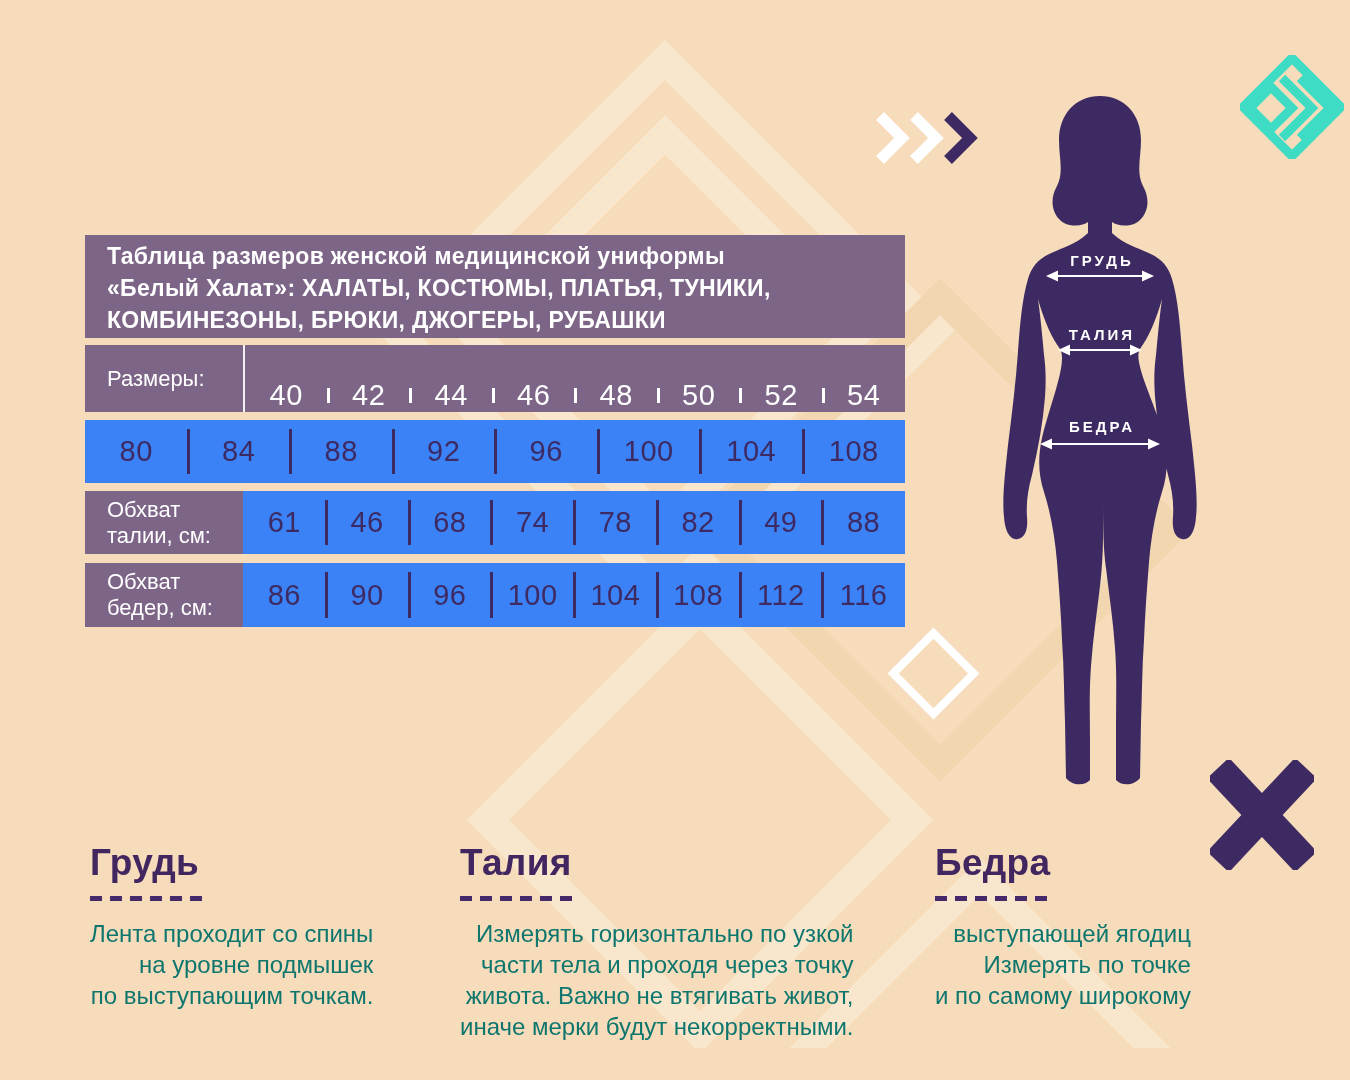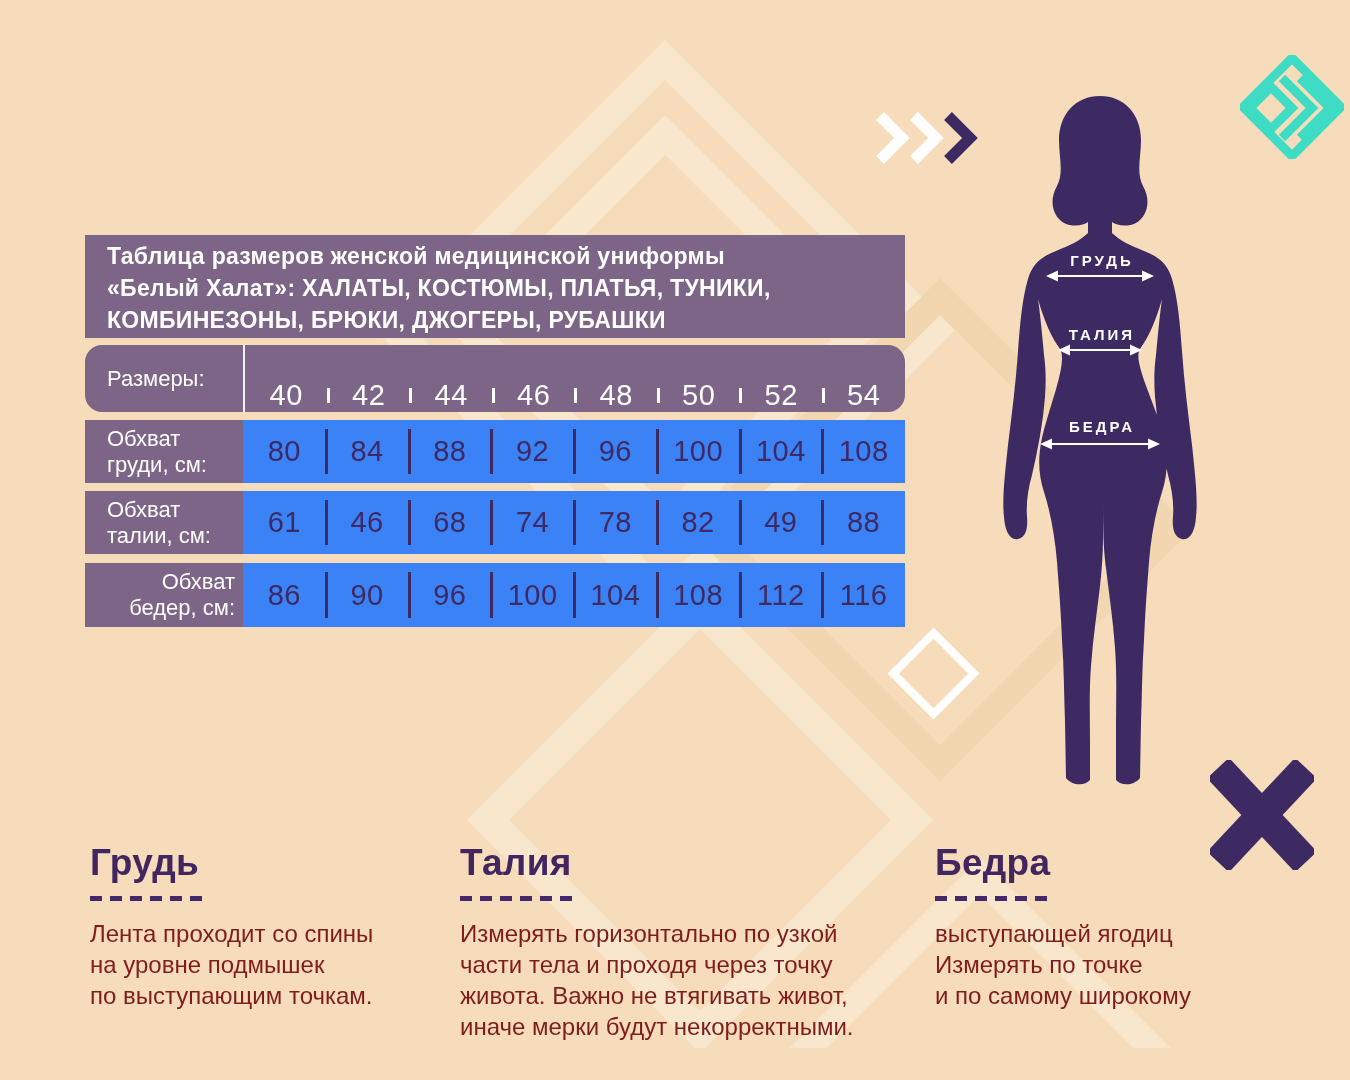--- a/index.html
+++ b/index.html
@@ -9,24 +9,24 @@
   }
   .layer{position:absolute;left:0;top:0;width:1350px;height:1080px;pointer-events:none;}
 
   
   .table-block{position:absolute;left:85px;top:235px;width:820px;z-index:3;}
   .tbl-header{
     height:103px;background:#7d6587;color:#fff;
     padding:5px 0 0 22px;box-sizing:border-box;
     font-size:23px;line-height:32px;font-weight:700;letter-spacing:.3px;
   }
-  .trow{display:flex;height:63px;border-radius:17px;}
+  .trow{display:flex;height:63px;}
   .trow--sizes{height:67px;margin-top:7px;background:#7d6587;color:#fff;}
   .trow--data{margin-top:8px;}
-  .trow--data:last-child{margin-top:9px;height:64px;text-align:right;}
+  .trow--data:last-child{margin-top:9px;height:64px;}
   .tlabel{
     width:158px;box-sizing:border-box;padding-left:22px;padding-right:8px;
     display:flex;align-items:center;
     font-size:22px;line-height:26px;font-weight:500;color:#fff;
   }
   .trow--data .tlabel{background:#7d6587;}
   .tcells{flex:1;display:flex;}
   .trow--sizes .tcells{border-left:2px solid rgba(255,255,255,.9);align-items:flex-end;}
   .trow--data .tcells{background:#3b82f6;color:#3e2a63;}
   .tcell{
@@ -40,21 +40,21 @@
 
   
   .section{position:absolute;top:843px;z-index:3;}
   .section h2{
     margin:0;font-size:37px;line-height:40px;font-weight:700;color:#42265f;letter-spacing:.3px;
   }
   .dashes{
     width:112px;height:5px;margin:13px 0 17px 0;
     background:repeating-linear-gradient(90deg,#45296a 0 12px,transparent 12px 20px);
   }
-  .section .line{font-size:24px;line-height:31px;color:#7f1d1d;font-weight:400;}
+  .section .line{font-size:24px;line-height:31px;color:#0f766e;font-weight:400;text-align:right;}
 
   
   .diamond-outline{
     position:absolute;left:901px;top:641px;width:65px;height:65px;
     border:8px solid #ffffff;transform:rotate(45deg);z-index:2;box-sizing:border-box;
   }
   svg{display:block;}
 </style>
 </head>
 <body>
@@ -108,21 +108,20 @@
         <div class="tcell">44</div>
         <div class="tcell">46</div>
         <div class="tcell">48</div>
         <div class="tcell">50</div>
         <div class="tcell">52</div>
         <div class="tcell">54</div>
       </div>
     </div>
 
     <div class="trow trow--data">
-      <div class="tlabel">Обхват груди, см:</div>
       <div class="tcells">
         <div class="tcell">80</div>
         <div class="tcell">84</div>
         <div class="tcell">88</div>
         <div class="tcell">92</div>
         <div class="tcell">96</div>
         <div class="tcell">100</div>
         <div class="tcell">104</div>
         <div class="tcell">108</div>
       </div>

